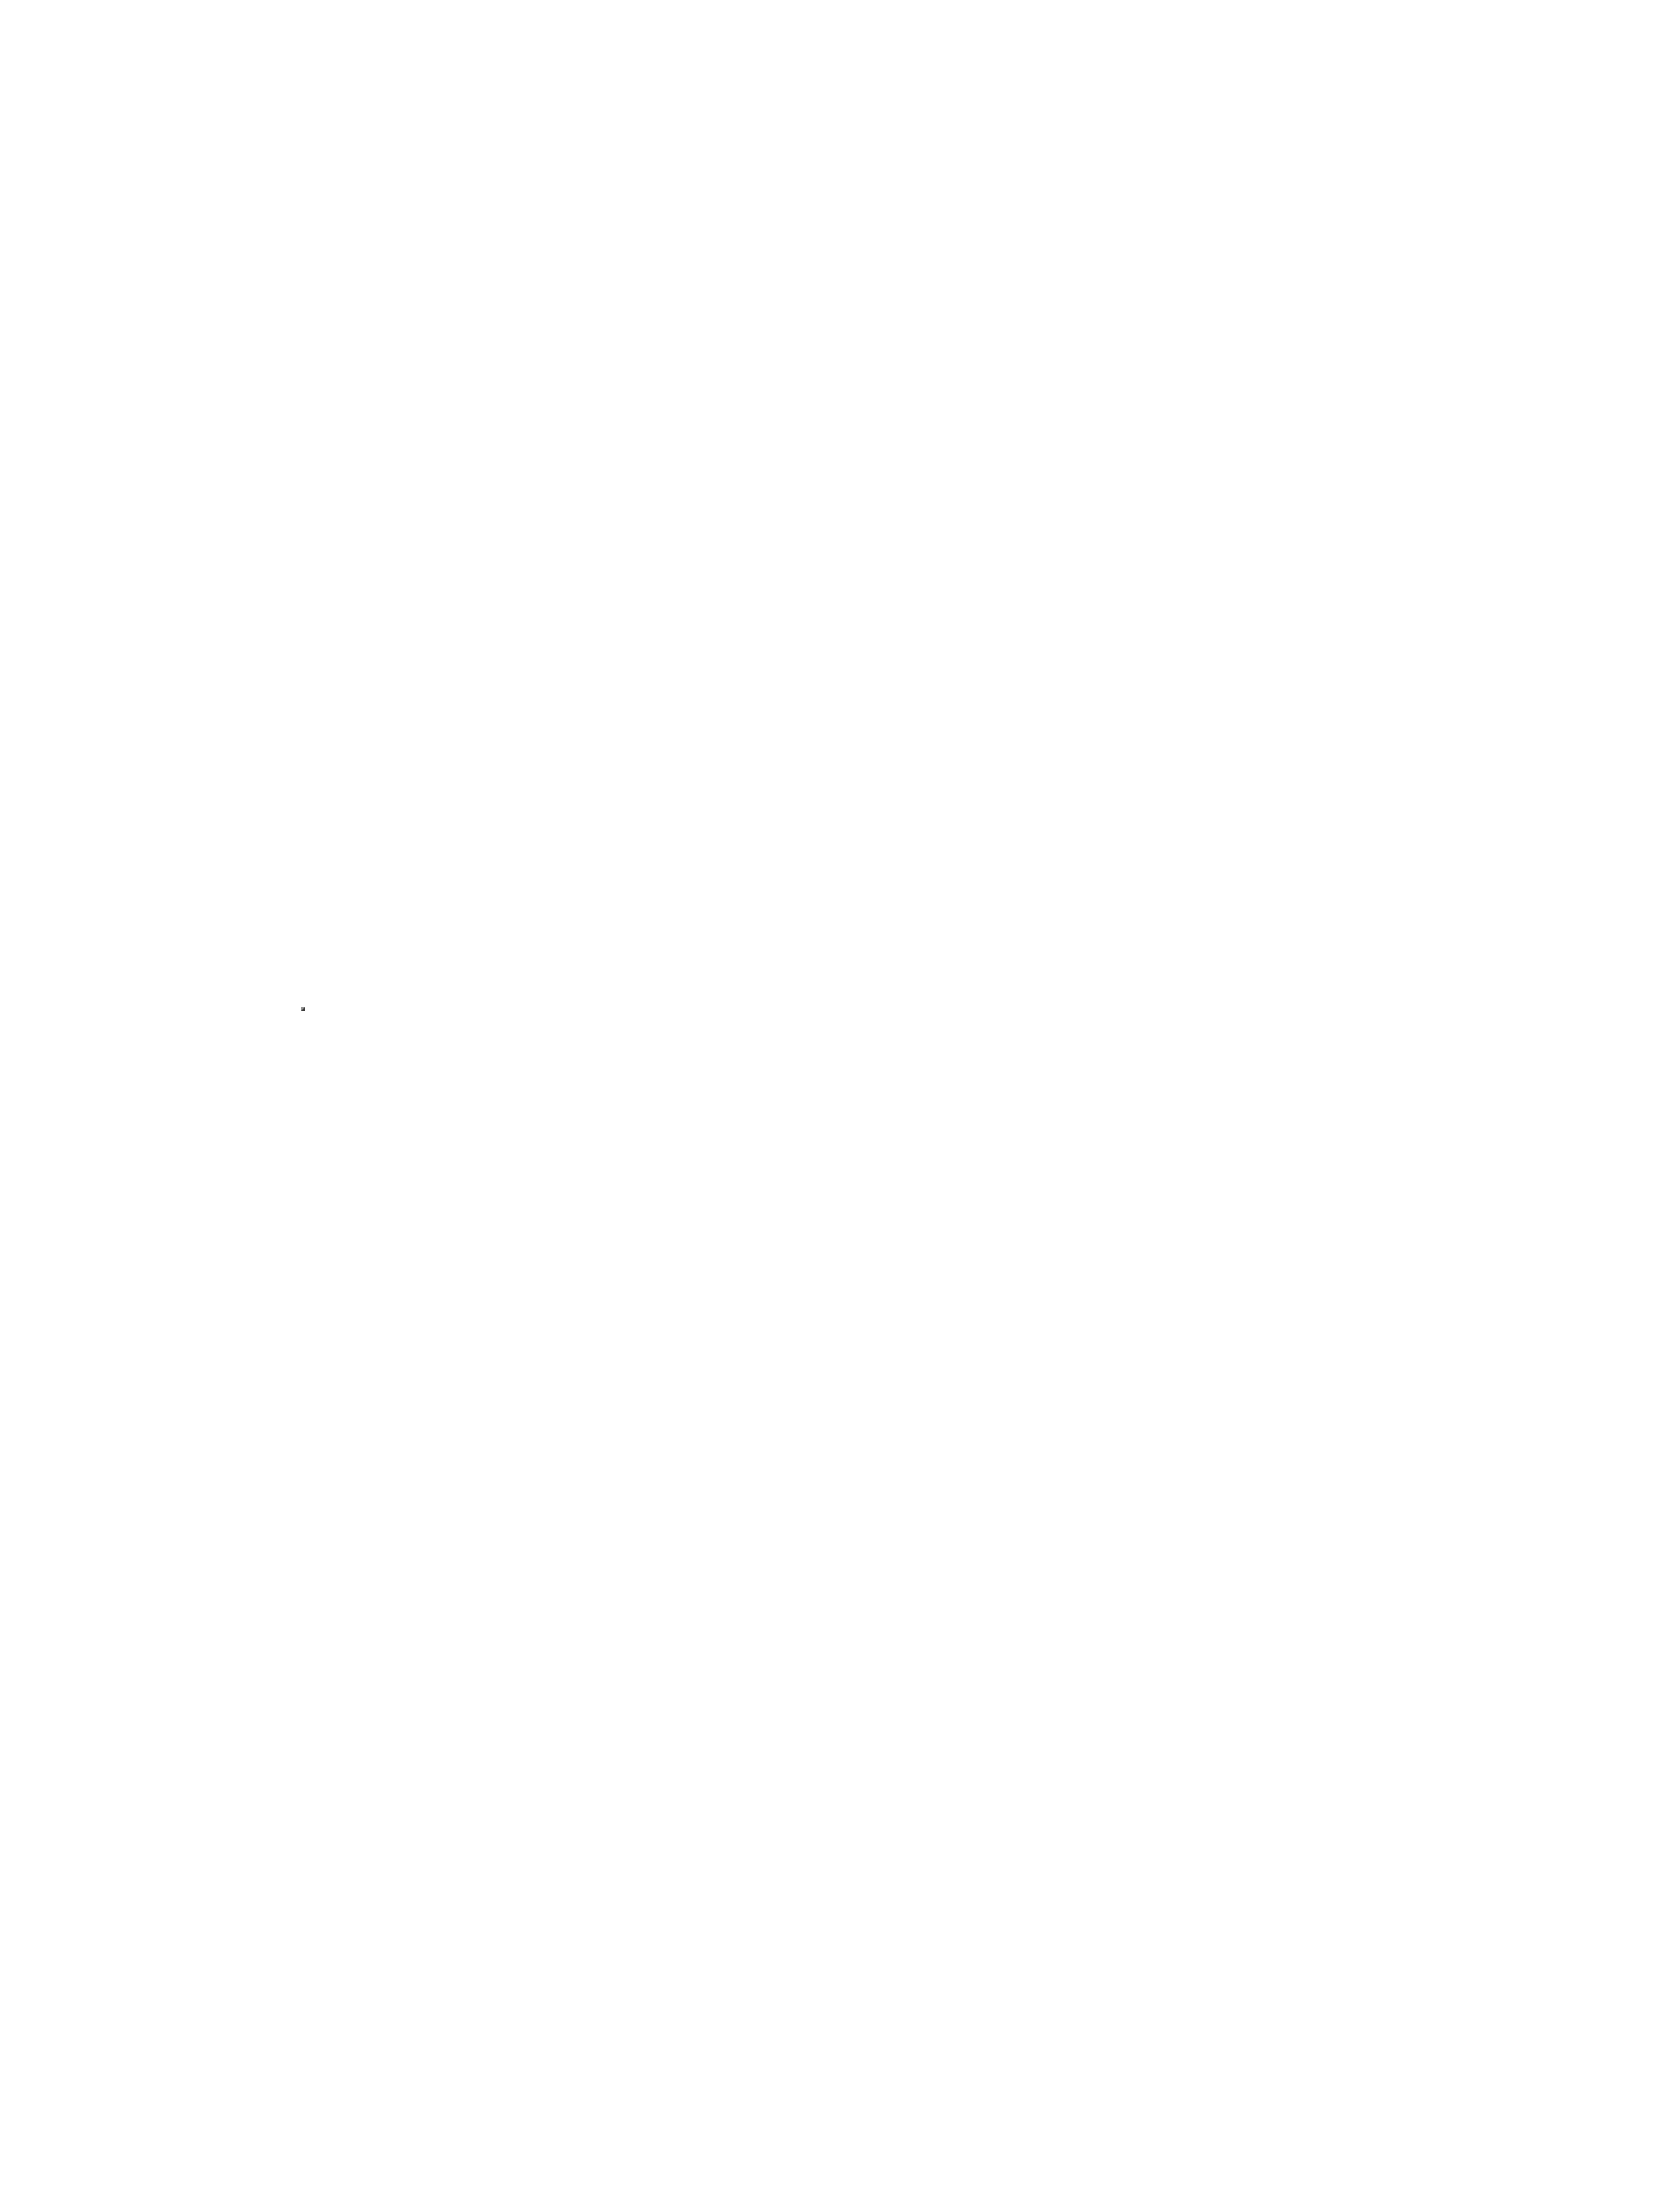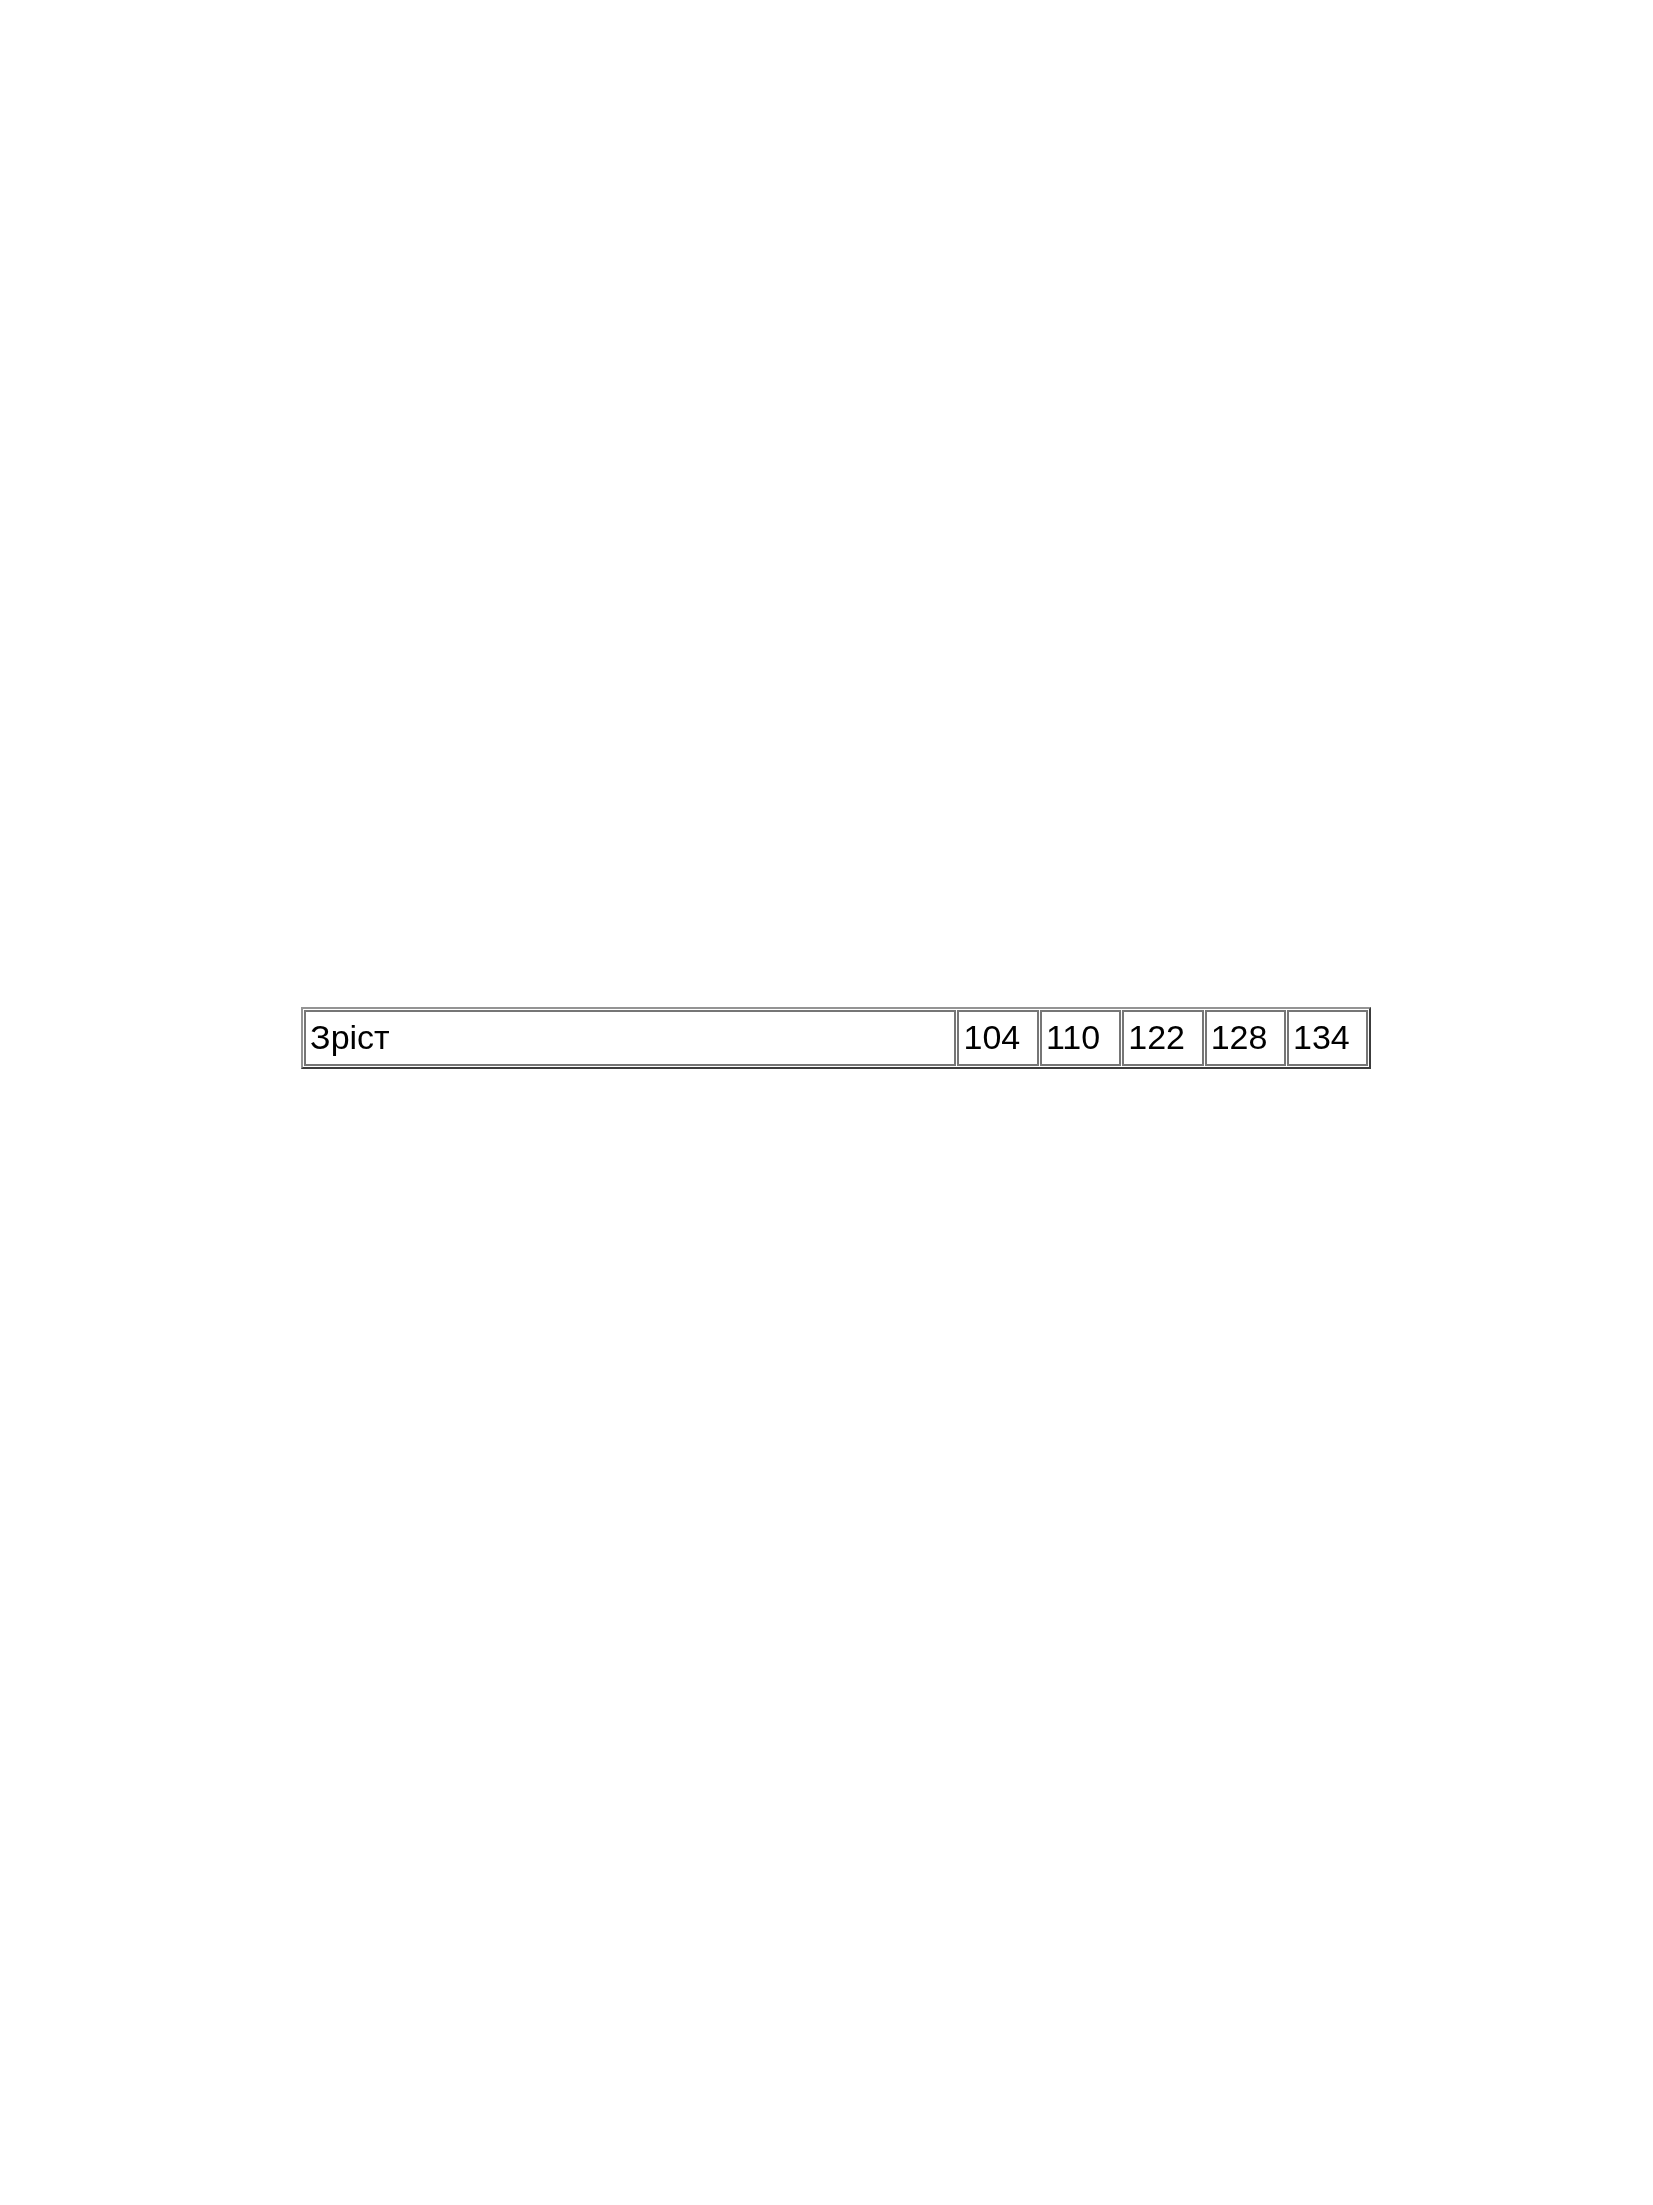--- a/index.html
+++ b/index.html
@@ -45,24 +45,16 @@
   td.num-col {
     width: 70px;
   }
 </style>
 </head>
 <body>
 
 <div class="table-wrap">
   <table class="size-table">
     <tbody>
-      <tr>
-        <td class="label-col">Зріст</td>
-        <td class="num-col">104</td>
-        <td class="num-col">110</td>
-        <td class="num-col">122</td>
-        <td class="num-col">128</td>
-        <td class="num-col">134</td>
-      </tr>
     </tbody>
   </table>
 </div>
 
 
 </body></html>

